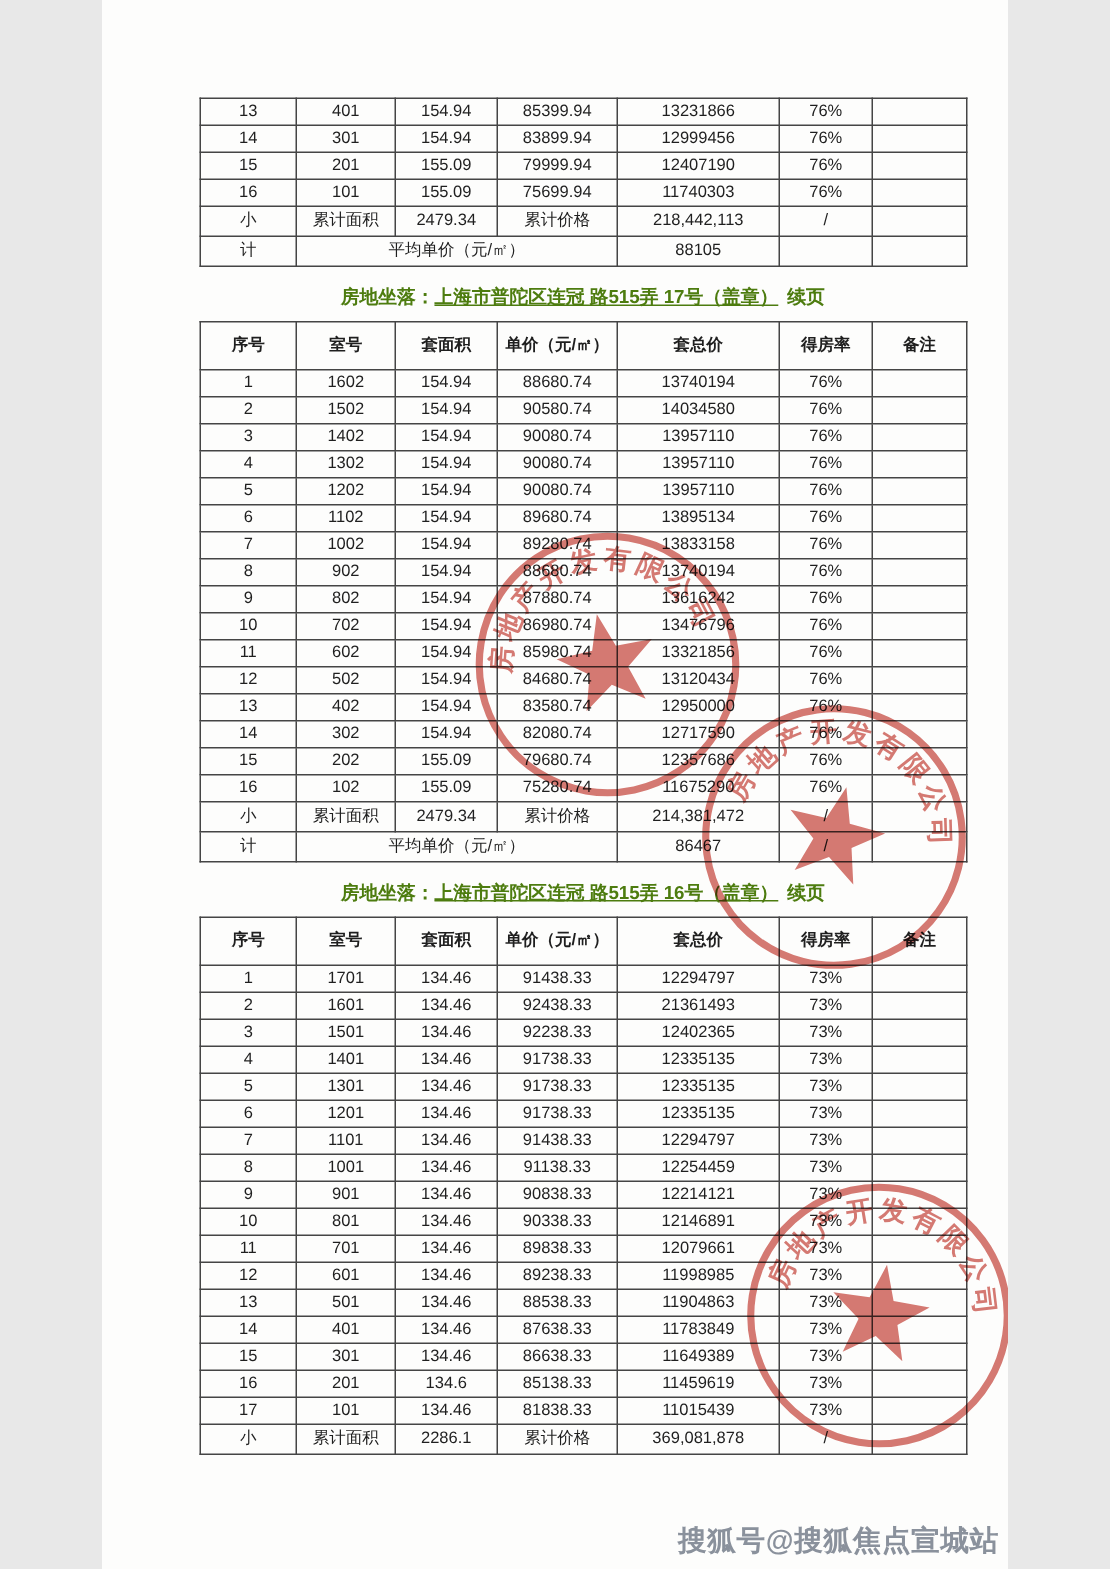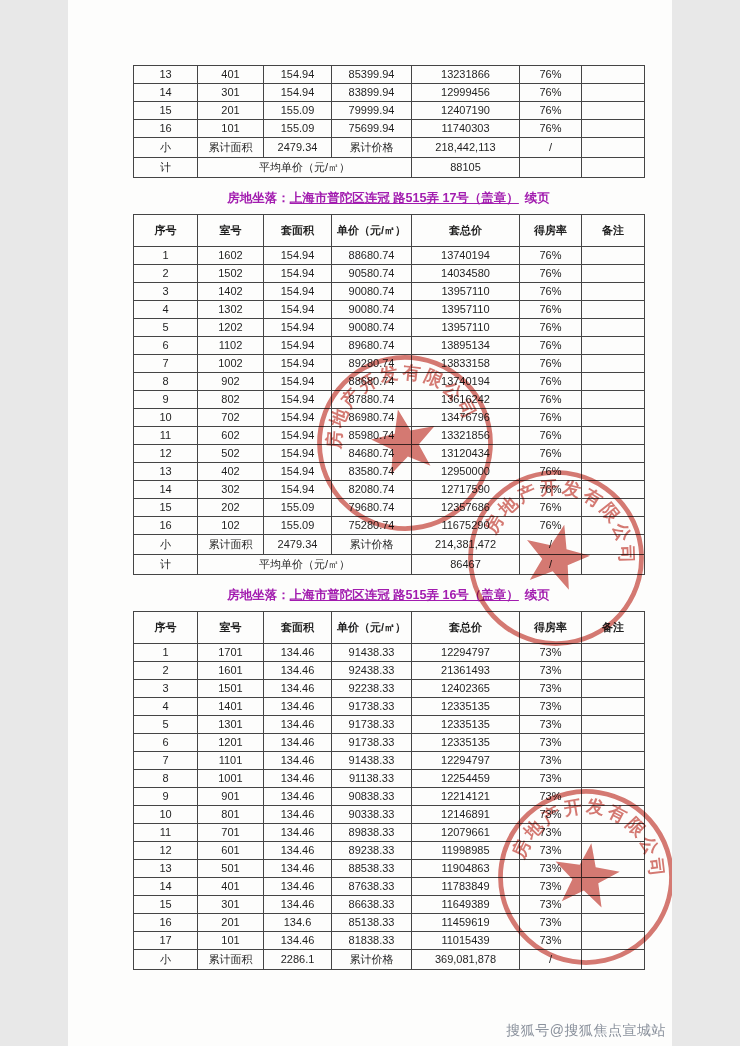--- a/index.html
+++ b/index.html
@@ -42,43 +42,43 @@
     margin-top: 24px;
   }
   .sum-row td { height: 20px; }
   .sum-label { font-weight: bold; }
 
   .section-title {
     width: 511px;
     text-align: center;
     font-size: 12.5px;
     font-weight: bold;
-    color: #a21caf;
+    color: #4d7c0f;
     margin: 12px 0 7px 0;
     white-space: nowrap;
   }
   .section-title .addr { text-decoration: underline; }
   .section-title .suffix { margin-left: 6px; }
 
   .stamp {
     position: absolute;
     pointer-events: none;
     mix-blend-mode: multiply;
     opacity: 0.68;
   }
   .stamp-a { left: 242px; top: 348px; transform: rotate(-12deg); }
   .stamp-b { left: 393px; top: 463px; transform: rotate(14deg); }
   .stamp-c { left: 423px; top: 782px; transform: rotate(9deg); }
 
   .watermark {
     position: absolute;
     right: 6px;
     bottom: 6px;
-    font-size: 14px;
-    font-weight: normal;
+    font-size: 19px;
+    font-weight: bold;
     color: #8a919c;
     letter-spacing: 0.5px;
   }
 </style>
 </head>
 <body>
 
 <div class="page">
   <div class="content">
 

